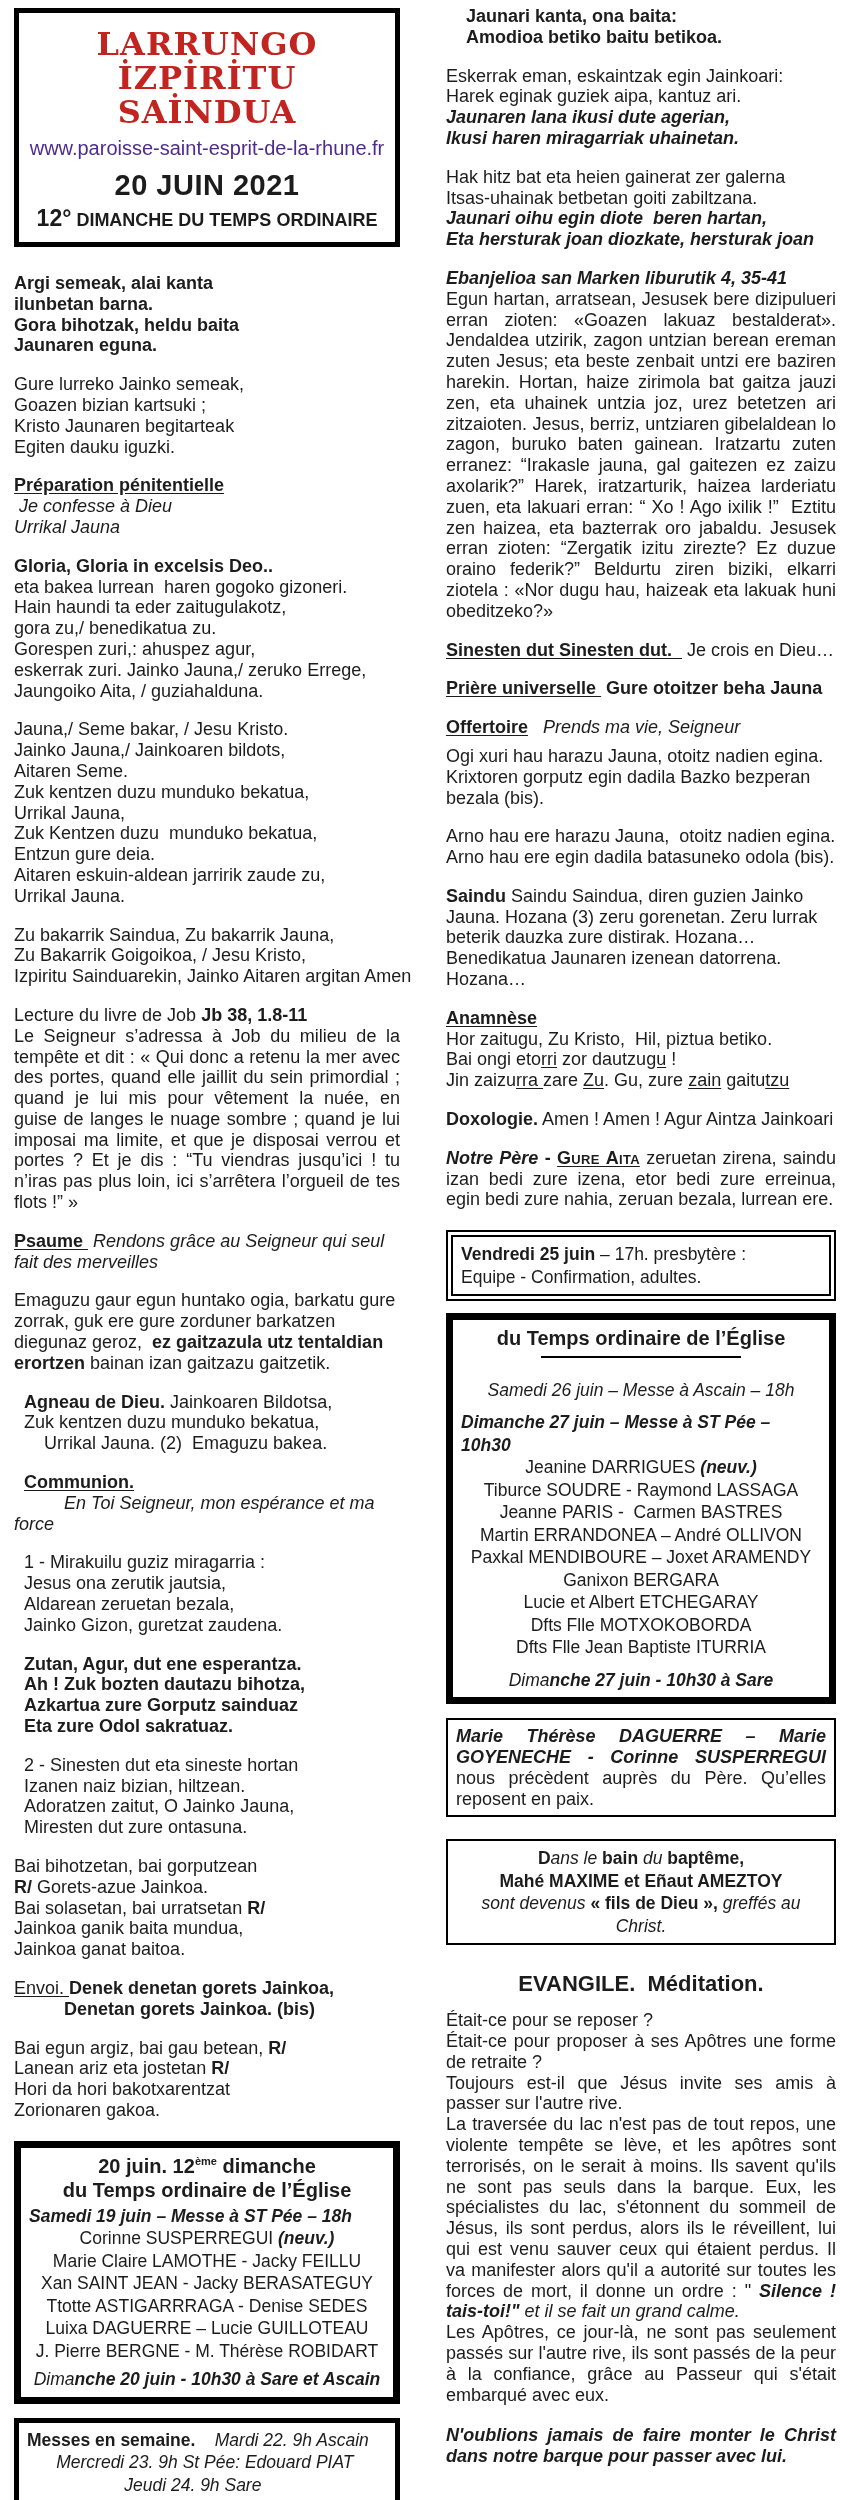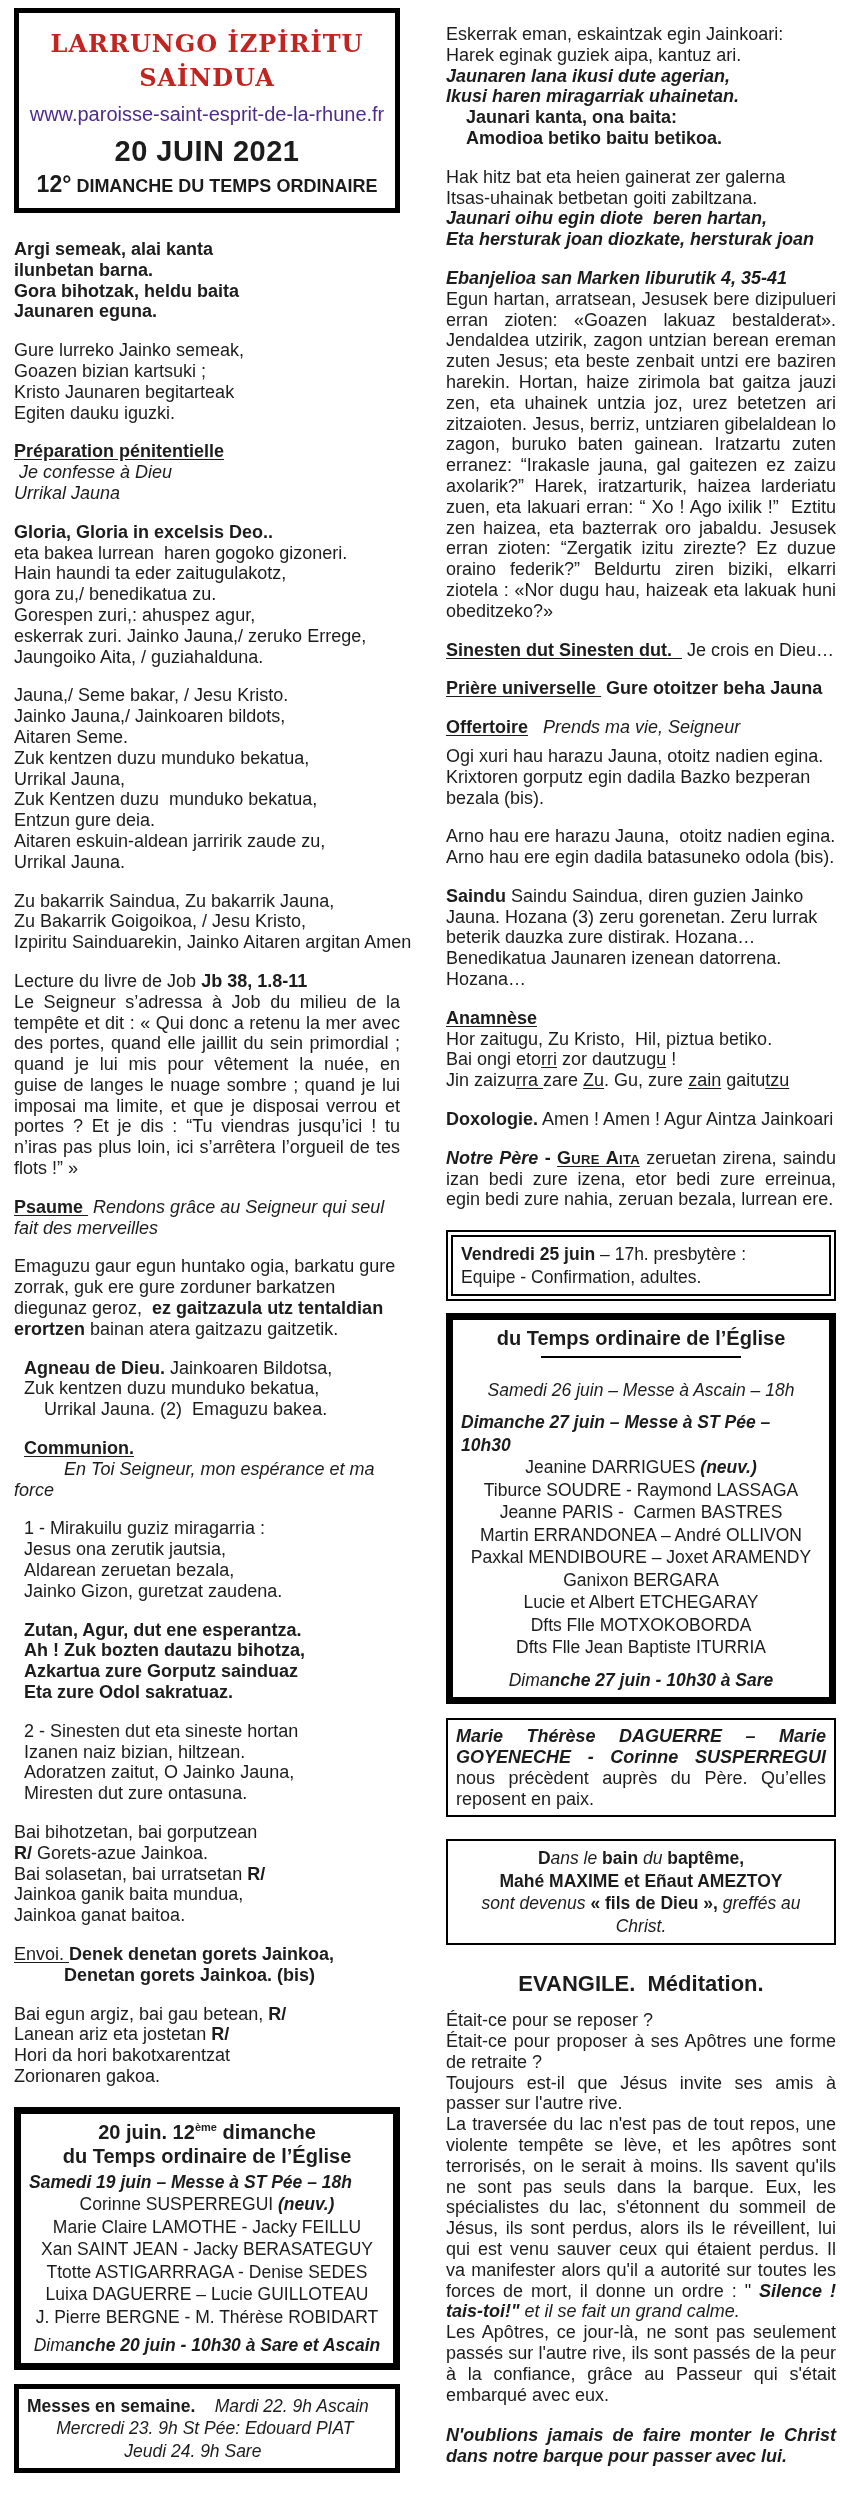--- a/index.html
+++ b/index.html
@@ -12,21 +12,21 @@
   .line,.para{font-size:18px;line-height:20.8px;}
   .para{text-align:justify;}
   .stanza,.para{margin-top:18px;}
   .b{font-weight:bold}.i{font-style:italic}
   .u{text-decoration:underline;text-underline-offset:2px;}
   .sc{font-variant:small-caps;letter-spacing:.3px;}
   .sup{vertical-align:super;font-size:11px;line-height:0;}
   .nw .line{white-space:nowrap;}
   
   .header-box{border:5px solid #000;text-align:center;padding:14px 4px 10px;margin-top:8px;}
-  .title{font-family:"DejaVu Serif",serif;font-weight:bold;font-size:24px;letter-spacing:1px;line-height:34px;}
+  .title{font-family:"DejaVu Serif",serif;font-weight:bold;font-size:32px;letter-spacing:1px;line-height:34px;}
   .url{font-size:20px;margin-top:8px;}
   .date{font-size:29px;font-weight:bold;margin-top:9px;letter-spacing:.5px;}
   .subtitle{font-size:18px;font-weight:bold;margin-top:3px;}
   .subnum{font-size:23px;}
   
   .box{border:6px solid #000;padding:6px 8px;text-align:center;margin-top:18px;}
   .box .line{line-height:22.5px;font-size:17.5px;}
   .box.thick{border-width:7px;}
   .box.med{border-width:5px;}
   .box.thin{border-width:2px;}
@@ -86,21 +86,21 @@
         <div class="stanza nw">
           <div class="line"><span>Zu bakarrik Saindua, Zu bakarrik Jauna,</span></div>
           <div class="line"><span>Zu Bakarrik Goigoikoa, / Jesu Kristo,</span></div>
           <div class="line"><span>Izpiritu Sainduarekin, Jainko Aitaren argitan Amen</span></div>
         </div>
         <div class="stanza nw">
           <div class="line"><span>Lecture du livre de Job </span><span class="b">Jb 38, 1.8-11</span></div>
         </div>
         <div class="para" style="margin-top: 0px;"><span>Le Seigneur s’adressa à Job du milieu de la tempête et dit : « Qui donc a retenu la mer avec des portes, quand elle jaillit du sein primordial ; quand je lui mis pour vêtement la nuée, en guise de langes le nuage sombre ; quand je lui imposai ma limite, et que je disposai verrou et portes ? Et je dis : “Tu viendras jusqu’ici ! tu n’iras pas plus loin, ici s’arrêtera l’orgueil de tes flots !” »</span></div>
         <div class="para" style="text-align: left;"><span class="b u">Psaume&nbsp;</span><span class="b"> </span><span class="i">Rendons grâce au Seigneur qui seul fait des merveilles</span></div>
-        <div class="para" style="text-align: left;"><span>Emaguzu gaur egun huntako ogia, barkatu gure zorrak, guk ere gure zorduner barkatzen diegunaz geroz,&nbsp; </span><span class="b">ez gaitzazula utz tentaldian erortzen</span><span> bainan atera gaitzazu gaitzetik.</span></div>
+        <div class="para" style="text-align: left;"><span>Emaguzu gaur egun huntako ogia, barkatu gure zorrak, guk ere gure zorduner barkatzen diegunaz geroz,&nbsp; </span><span class="b">ez gaitzazula utz tentaldian erortzen</span><span> bainan izan gaitzazu gaitzetik.</span></div>
         <div class="stanza">
           <div class="line"><span>&nbsp;&nbsp;</span><span class="b">Agneau de Dieu.</span><span> Jainkoaren Bildotsa,</span></div>
           <div class="line"><span>&nbsp;&nbsp;</span><span>Zuk kentzen duzu munduko bekatua,</span></div>
           <div class="line"><span>&nbsp;&nbsp;&nbsp;&nbsp;&nbsp;&nbsp;</span><span>Urrikal Jauna. (2)&nbsp; Emaguzu bakea.</span></div>
         </div>
         <div class="stanza">
           <div class="line"><span>&nbsp;&nbsp;</span><span class="b u">Communion.</span></div>
           <div class="line"><span>&nbsp;&nbsp;&nbsp;&nbsp;&nbsp;&nbsp;&nbsp;&nbsp;&nbsp;&nbsp;</span><span class="i">En Toi Seigneur, mon espérance et ma force</span></div>
         </div>
         <div class="stanza">
@@ -162,29 +162,29 @@
           <div class="stanza">
             <div class="line"><span class="b">Messes en semaine.</span><span>&nbsp;&nbsp;&nbsp;&nbsp;</span><span class="i">Mardi 22. 9h Ascain</span></div>
             <div class="line"><span>&nbsp;&nbsp;&nbsp;&nbsp;&nbsp;&nbsp;</span><span class="i">Mercredi 23. 9h St Pée: Edouard PIAT</span></div>
             <div class="line"><span>&nbsp;&nbsp;&nbsp;&nbsp;&nbsp;&nbsp;&nbsp;&nbsp;&nbsp;&nbsp;&nbsp;&nbsp;&nbsp;&nbsp;&nbsp;&nbsp;&nbsp;&nbsp;&nbsp;&nbsp;</span><span class="i">Jeudi 24. 9h Sare</span></div>
           </div>
         </div>
       </div>
   </div>
   <div class="col col-right">
     <div>
+        <div class="stanza" style="margin-top: 0px;">
+          <div class="line"><span class="b">&nbsp;&nbsp;&nbsp;&nbsp;Jaunari kanta, ona baita:</span></div>
+          <div class="line"><span class="b">&nbsp;&nbsp;&nbsp;&nbsp;Amodioa betiko baitu betikoa.</span></div>
+        </div>
         <div class="stanza">
           <div class="line"><span>Eskerrak eman, eskaintzak egin Jainkoari:</span></div>
           <div class="line"><span>Harek eginak guziek aipa, kantuz ari.</span></div>
           <div class="line"><span class="b i">Jaunaren lana ikusi dute agerian,</span></div>
           <div class="line"><span class="b i">Ikusi haren miragarriak uhainetan.</span></div>
-        </div>
-        <div class="stanza" style="margin-top: 0px;">
-          <div class="line"><span class="b">&nbsp;&nbsp;&nbsp;&nbsp;Jaunari kanta, ona baita:</span></div>
-          <div class="line"><span class="b">&nbsp;&nbsp;&nbsp;&nbsp;Amodioa betiko baitu betikoa.</span></div>
         </div>
         <div class="stanza nw">
           <div class="line"><span>Hak hitz bat eta heien gainerat zer galerna</span></div>
           <div class="line"><span>Itsas-uhainak betbetan goiti zabiltzana.</span></div>
           <div class="line"><span class="b i">Jaunari oihu egin diote&nbsp; beren hartan,</span></div>
           <div class="line"><span class="b i">Eta hersturak joan diozkate, hersturak joan</span></div>
         </div>
         <div class="stanza nw">
           <div class="line"><span class="b i">Ebanjelioa san Marken liburutik 4, 35-41</span></div>
         </div>

